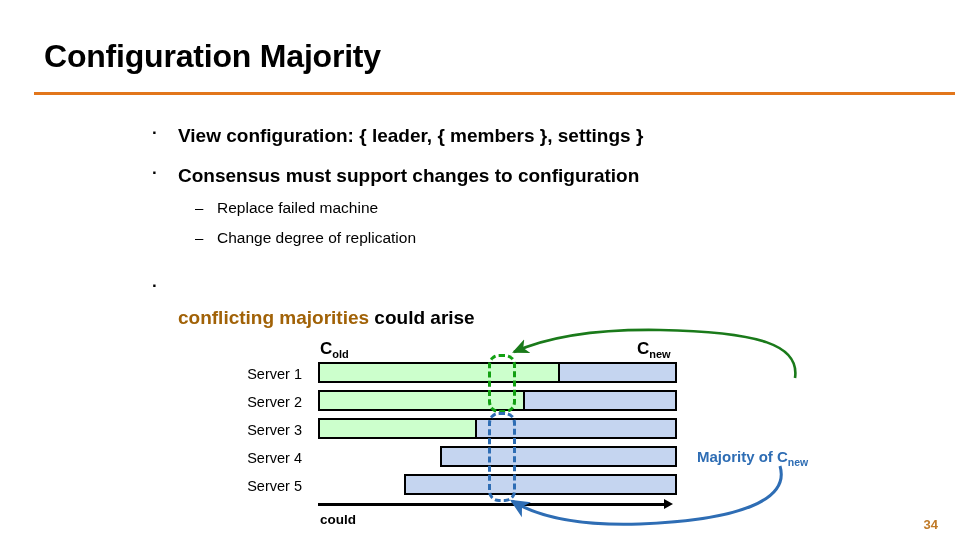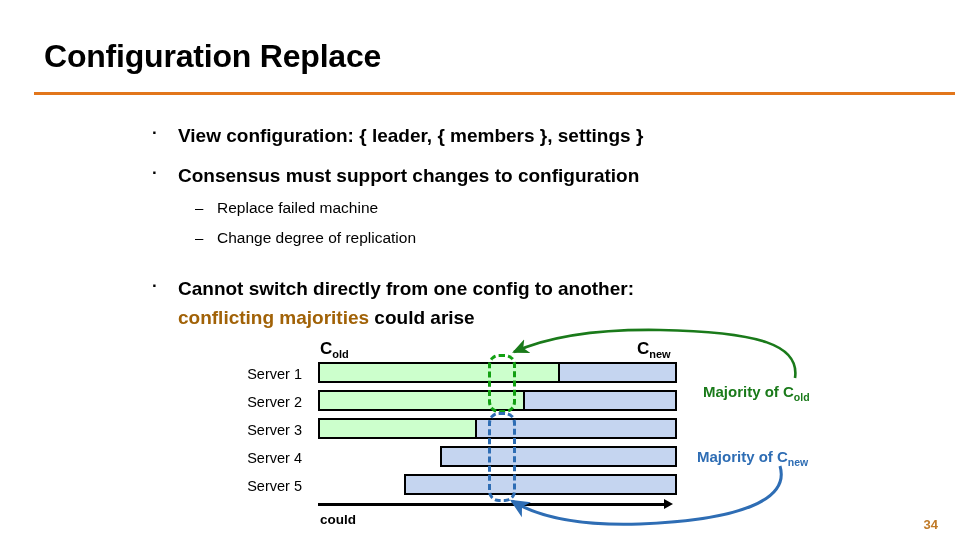--- a/index.html
+++ b/index.html
@@ -93,21 +93,21 @@
   .page-num{
     position:absolute;right:22px;bottom:8px;
     font-size:13px;font-weight:bold;color:#C07A28;
   }
 </style>
 </head>
 <body>
 
 <div class="slide">
 
-  <div class="title">Configuration Replace</div>
+  <div class="title">Configuration Majority</div>
   <div class="title-rule"></div>
 
   <div class="bullet-l1" style="left:178px;top:123px;">
     <span class="mark">·</span>
     <span>View configuration:  { leader, { members }, settings }</span>
   </div>
 
   <div class="bullet-l1" style="left:178px;top:163px;">
     <span class="mark">·</span>
     <span>Consensus must support changes to configuration</span>
@@ -117,21 +117,20 @@
     <span class="mark">–</span>
     <span>Replace failed machine</span>
   </div>
   <div class="bullet-l2" style="left:217px;top:229px;">
     <span class="mark">–</span>
     <span>Change degree of replication</span>
   </div>
 
   <div class="bullet-l1" style="left:178px;top:276px;">
     <span class="mark">·</span>
-    <span>Cannot switch directly from one config to another:</span>
   </div>
   <div class="bullet-l1" style="left:178px;top:305px;">
     <span class="red">conflicting majorities</span><span> could arise</span>
   </div>
 
   <div class="diagram">
 
     <div class="cfg-label" style="left:320px;top:339px;">
       <span>C</span><sub>old</sub>
     </div>
@@ -184,23 +183,20 @@
           <path d="M0,0.4 L6.4,3.3 L0,6.2 L1.7,3.3 Z" fill="#1A7A1A"></path>
         </marker>
         <marker id="ah-blue" markerWidth="7" markerHeight="7" refX="5.6" refY="3.3" orient="auto" markerUnits="strokeWidth">
           <path d="M0,0.4 L6.4,3.3 L0,6.2 L1.7,3.3 Z" fill="#2E6DB4"></path>
         </marker>
       </defs>
       <path d="M 795,378 C 800,345 760,332 660,330 C 600,329 550,336 514,352" fill="none" stroke="#1A7A1A" stroke-width="2.6" marker-end="url(#ah-green)"></path>
       <path d="M 780,466 C 790,500 740,520 640,524 C 580,526 540,518 512,501" fill="none" stroke="#2E6DB4" stroke-width="3" marker-end="url(#ah-blue)"></path>
     </svg>
 
-    <div class="legend lg-green" style="left:703px;top:383px;">
-      <span>Majority of C</span><sub>old</sub>
-    </div>
     <div class="legend lg-blue" style="left:697px;top:448px;">
       <span>Majority of C</span><sub>new</sub>
     </div>
 
   </div>
 
   <div class="page-num">34</div>
 </div>
 
 </body></html>

